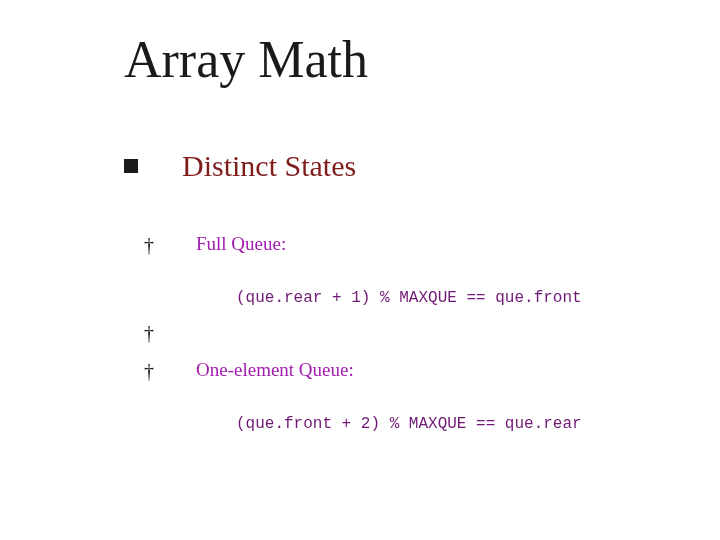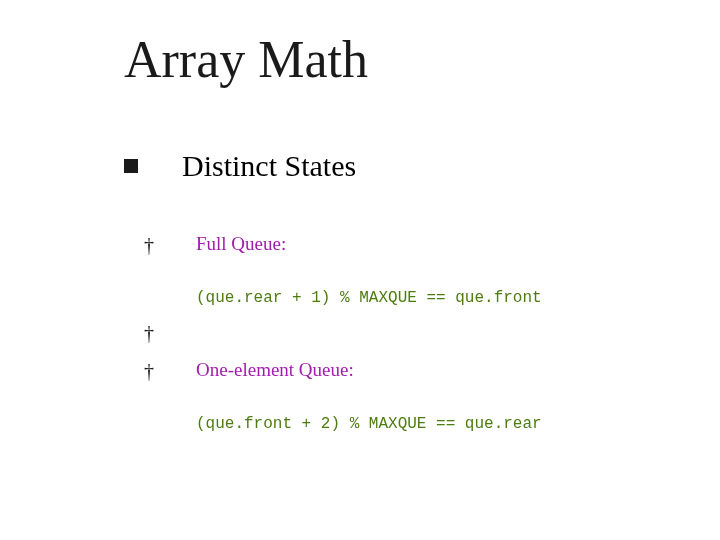--- a/index.html
+++ b/index.html
@@ -52,21 +52,21 @@
       width: 14px;
       height: 14px;
       background: #1a1a1a;
       margin-right: 12px;
       flex-shrink: 0;
     }
 
     .section-title {
       font-size: 30px;
       font-weight: normal;
-      color: #000000;
+      color: #7f1d1d;
       font-family: 'Times New Roman', Times, serif;
     }
 
     .bullet-list {
       list-style: none;
       padding-left: 20px;
       display: flex;
       flex-direction: column;
       gap: 14px;
     }
@@ -90,22 +90,23 @@
     }
 
     .item-label {
       font-size: 19px;
       color: #a21caf;
       font-family: 'Times New Roman', Times, serif;
     }
 
     .item-code {
       font-size: 16px;
-      color: #4d7c0f;
+      color: #701a75;
       font-family: 'Courier New', Courier, monospace;
+      margin-left: 40px;
       margin-top: 2px;
     }
   </style>
 </head>
 <body>
 
 <div class="sidebar" id="sidebar-el">
     <div class="sidebar-strip" style="background: rgb(74, 107, 138);"></div>
     <div class="sidebar-strip" style="background: rgb(61, 92, 122);"></div>
     <div class="sidebar-strip" style="background: rgb(122, 155, 181);"></div>

